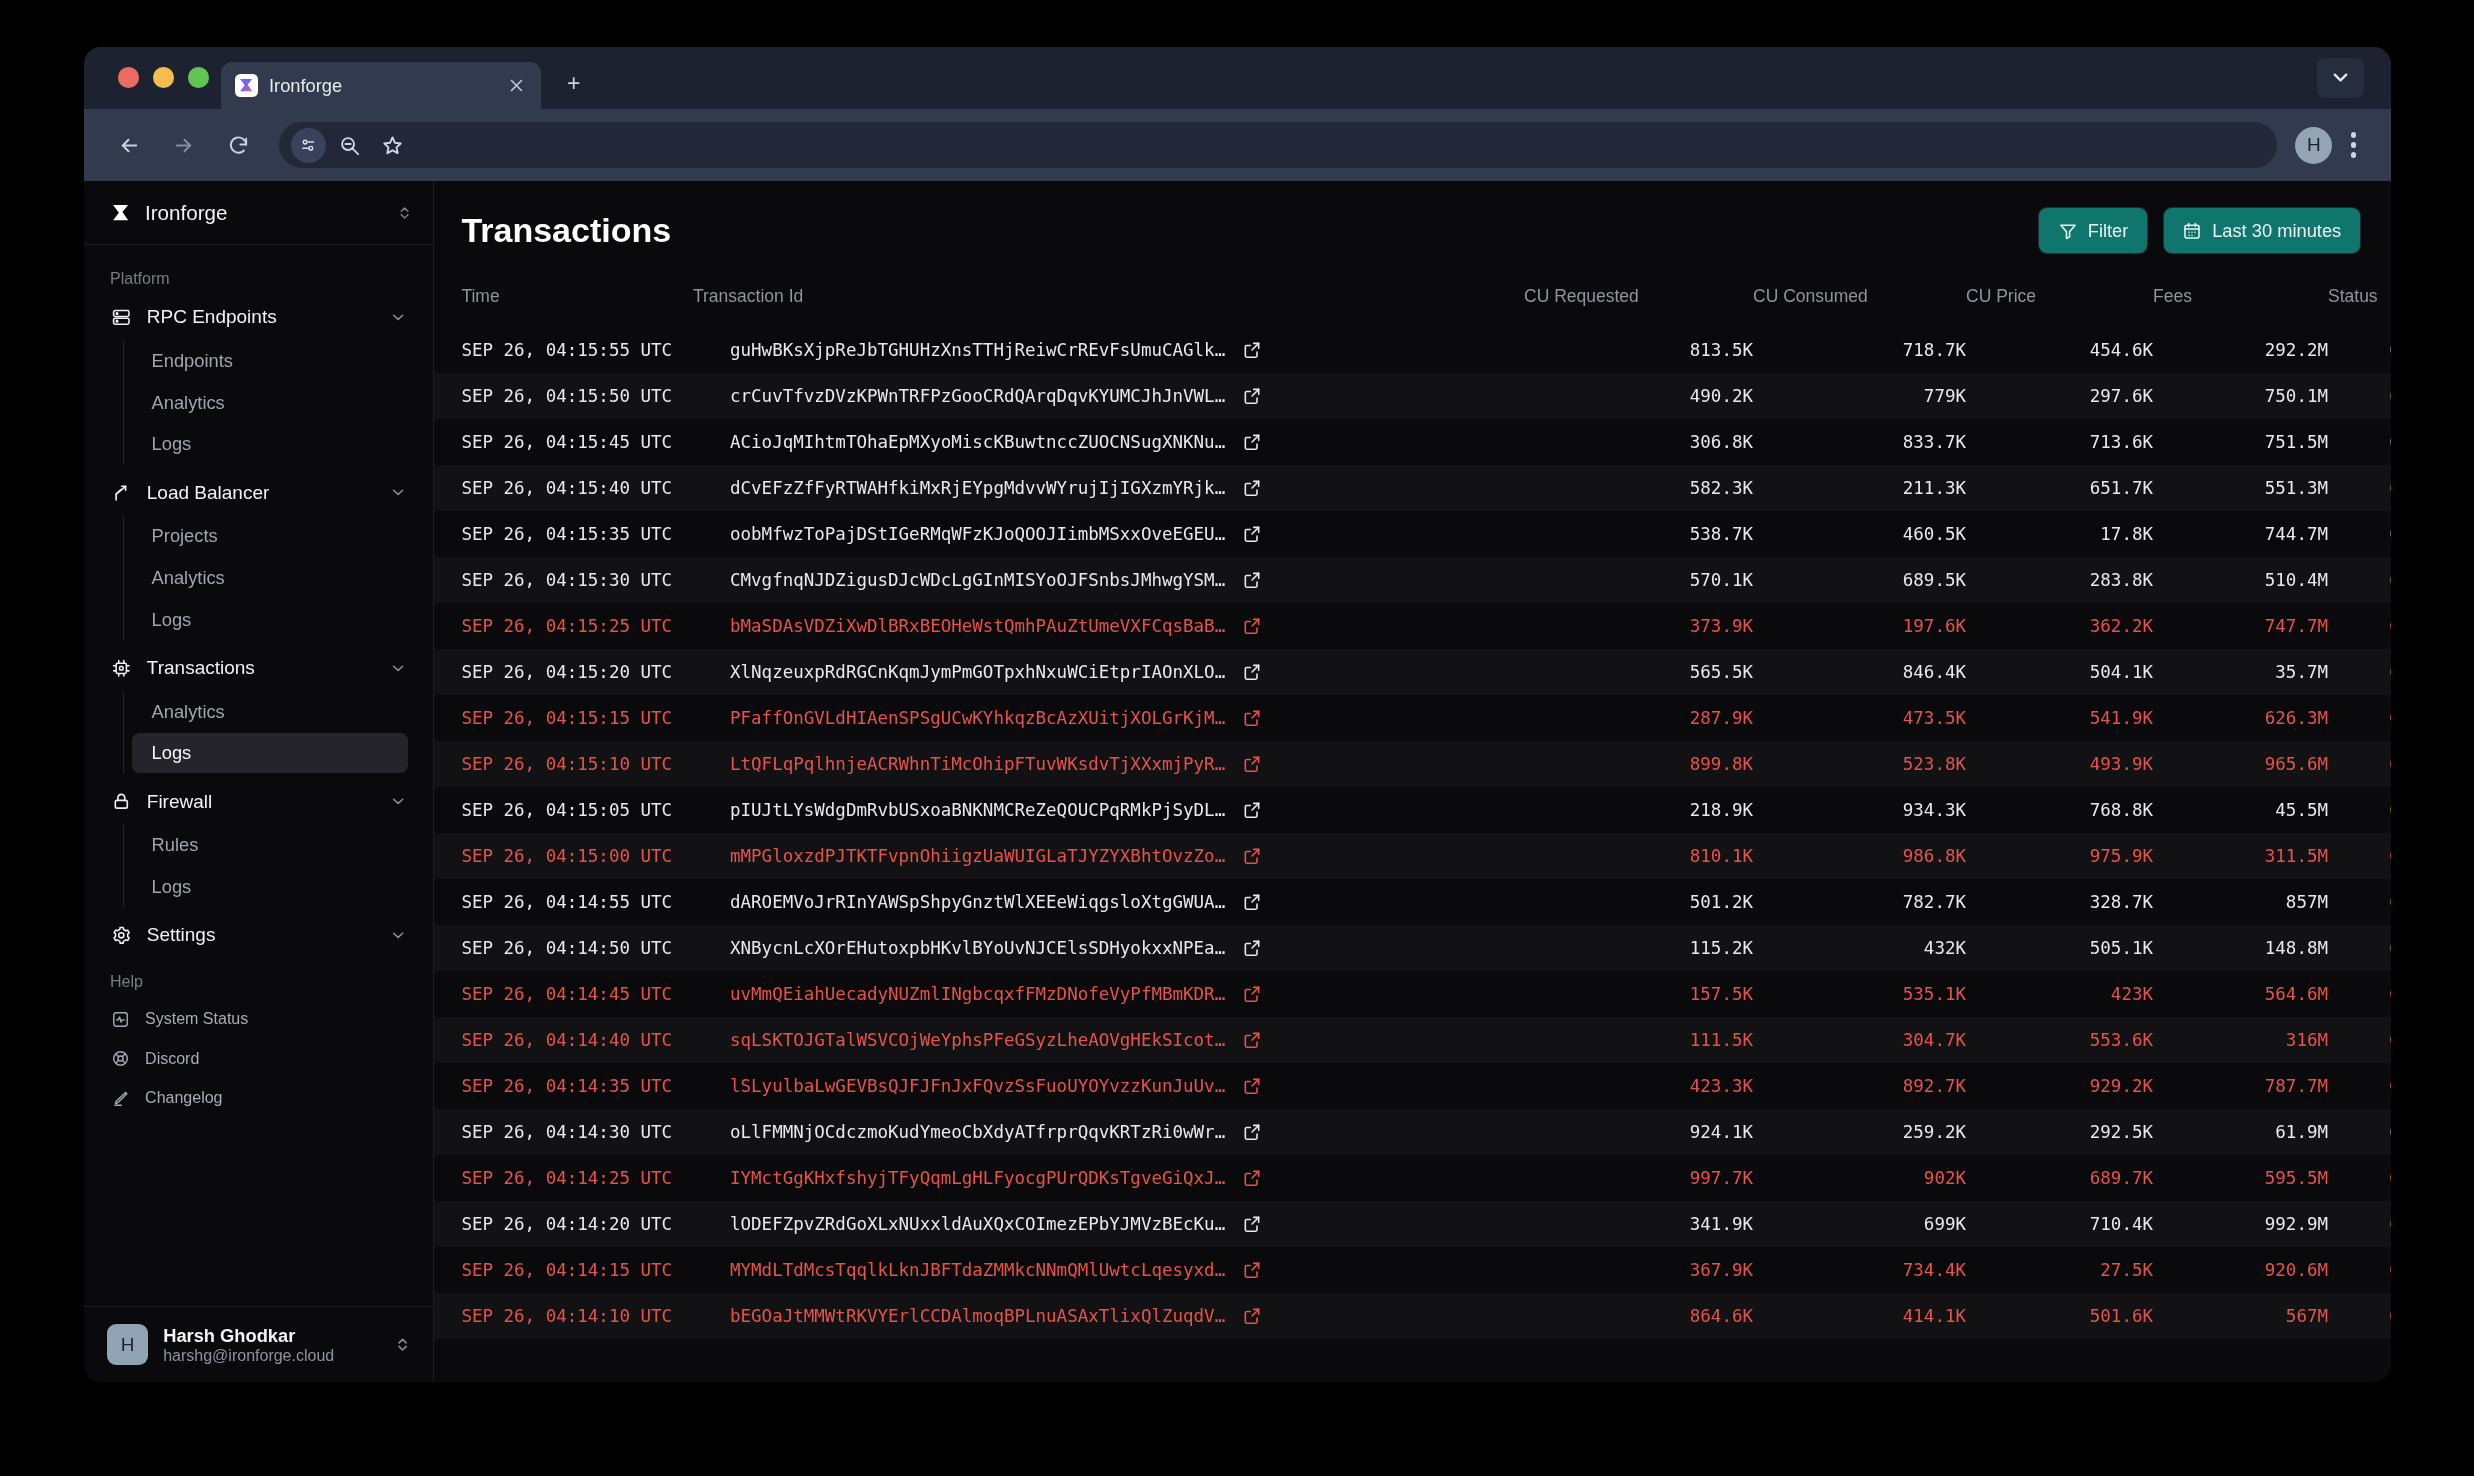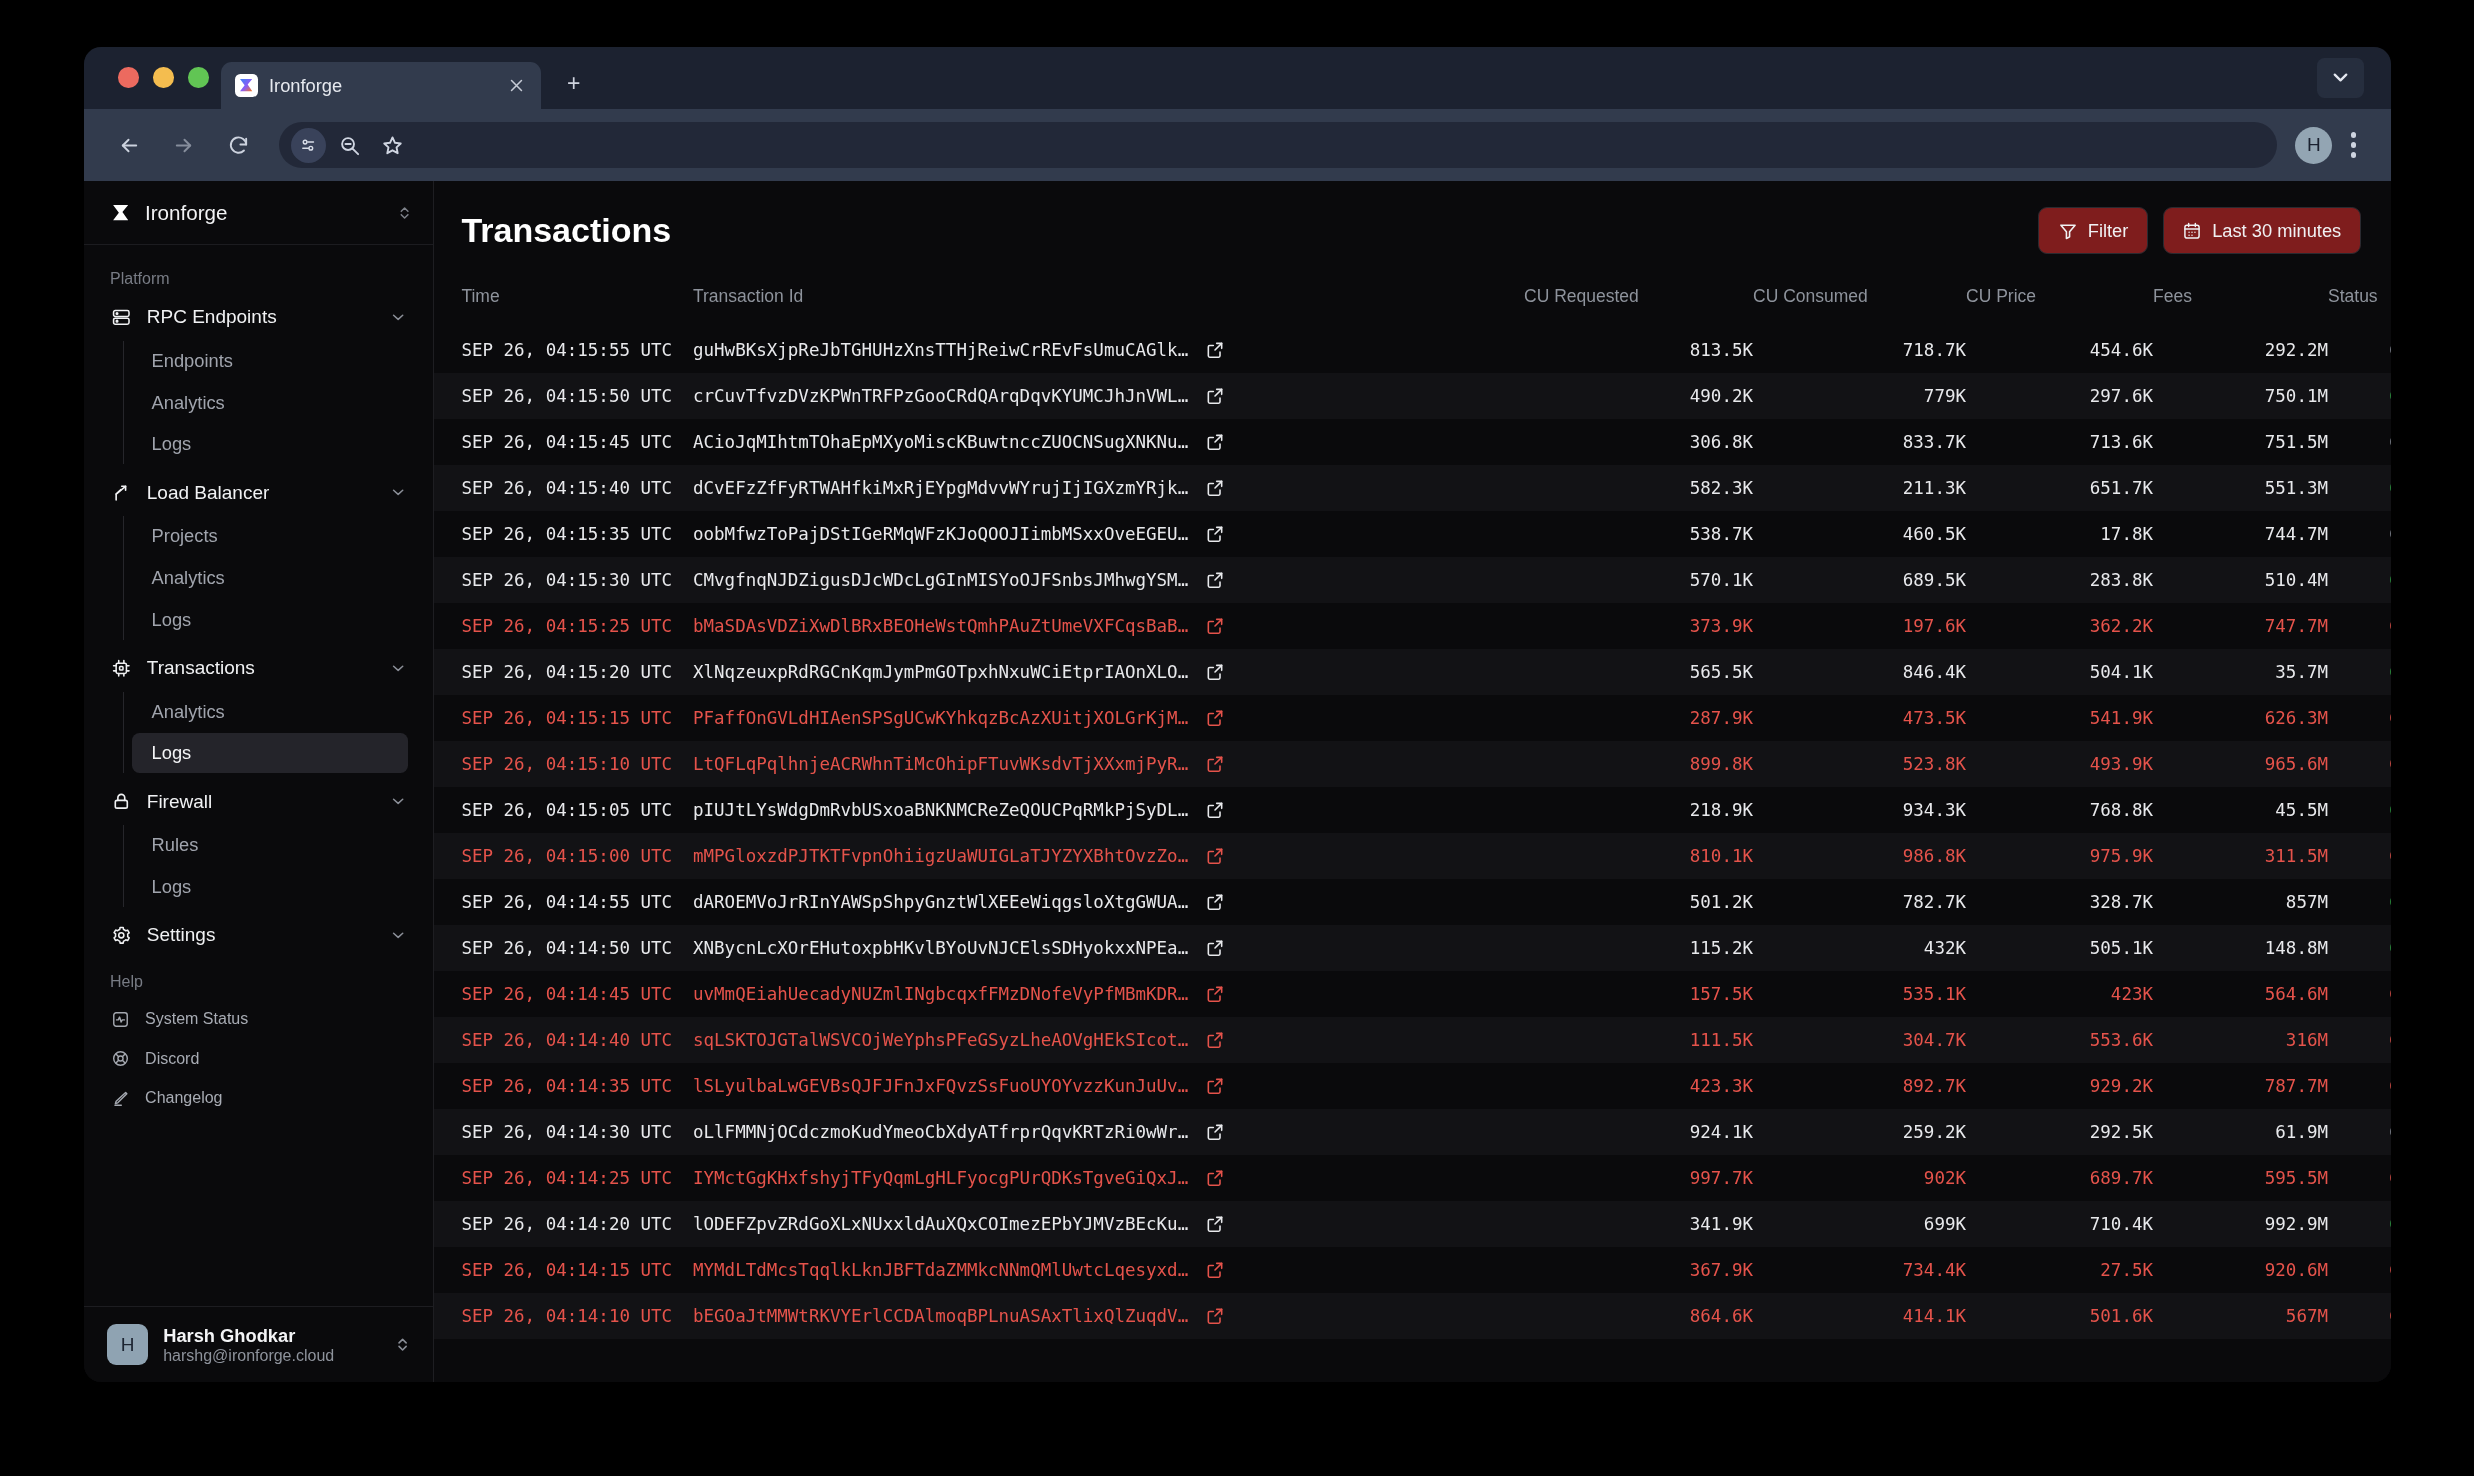--- a/index.html
+++ b/index.html
@@ -219,21 +219,21 @@
     gap: 15.2px;
     flex: 0 0 auto;
   }
   .page-title { color: #ffffff; font-size: 34px; font-weight: bold; flex: 1 1 auto; }
   .hbtn {
     display: flex; align-items: center; gap: 10px;
     height: 47px; padding: 0 18.3px;
     border: 0.8px solid #2a2a30;
     border-radius: 9.1px;
     color: #f0f1f3; font-size: 18.3px;
-    background: #7f1d1d;
+    background: #0f766e;
   }
   .hbtn .ic { display: flex; align-items: center; justify-content: center; }
 
   
   .table-wrap { flex: 1 1 auto; overflow: hidden; }
   table.tx { width: 100%; border-collapse: collapse; table-layout: fixed; }
   table.tx th {
     text-align: left;
     color: #8e939c; font-size: 17.5px; font-weight: normal;
     padding: 10.7px 0 20px 0;
@@ -258,21 +258,21 @@
   .c-cucon { width: 213px; }
   .c-cupri { width: 187px; }
   .c-fees  { width: 175px; }
   .c-status { width: 141px; text-align: center; }
 
   th.c-time { padding-left: 27.4px !important; }
   th.c-num { text-align: right; }
   th.c-status { text-align: center; }
 
   .txid-cell { display: flex; align-items: center; gap: 17px; }
-  .txid-text { overflow: hidden; text-overflow: ellipsis; white-space: nowrap; max-width: 670px; display: block; }
+  .txid-text { overflow: hidden; text-overflow: ellipsis; white-space: nowrap; max-width: 670px; display: block; margin-left: 37px; }
   .ext-link { flex: 0 0 auto; display: flex; align-items: center; color: inherit; }
   .status-cell { display: flex; align-items: center; justify-content: center; }
   svg { display: block; }
 </style>
 </head>
 <body>
 
 <div class="browser-window">
 
   <div class="tabstrip">

